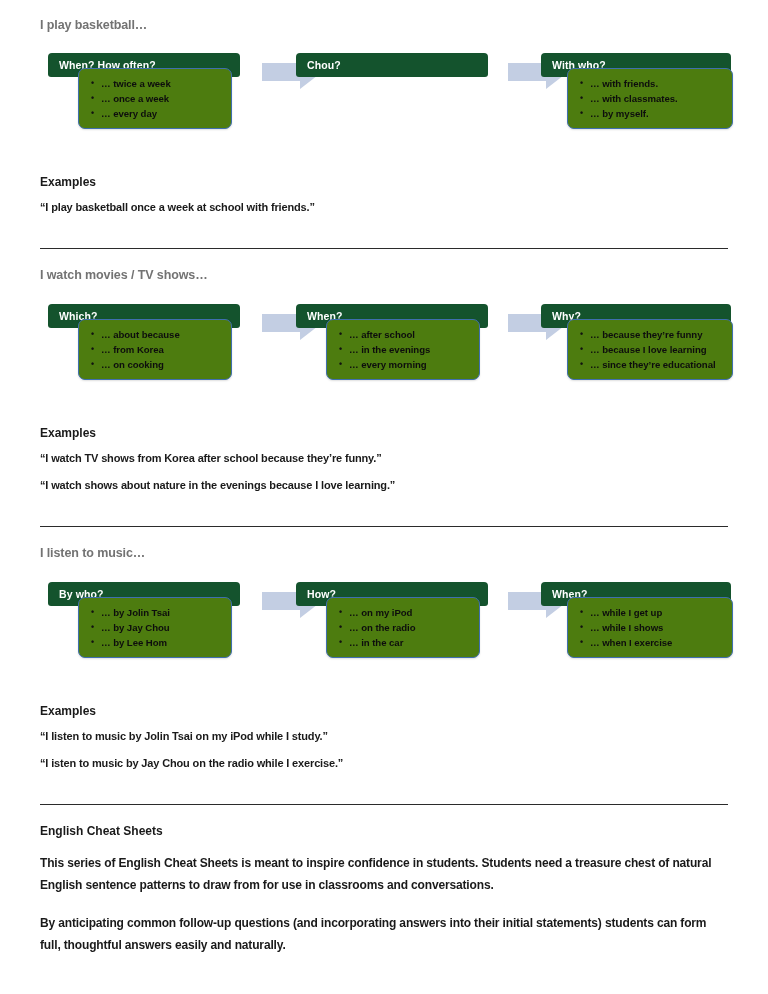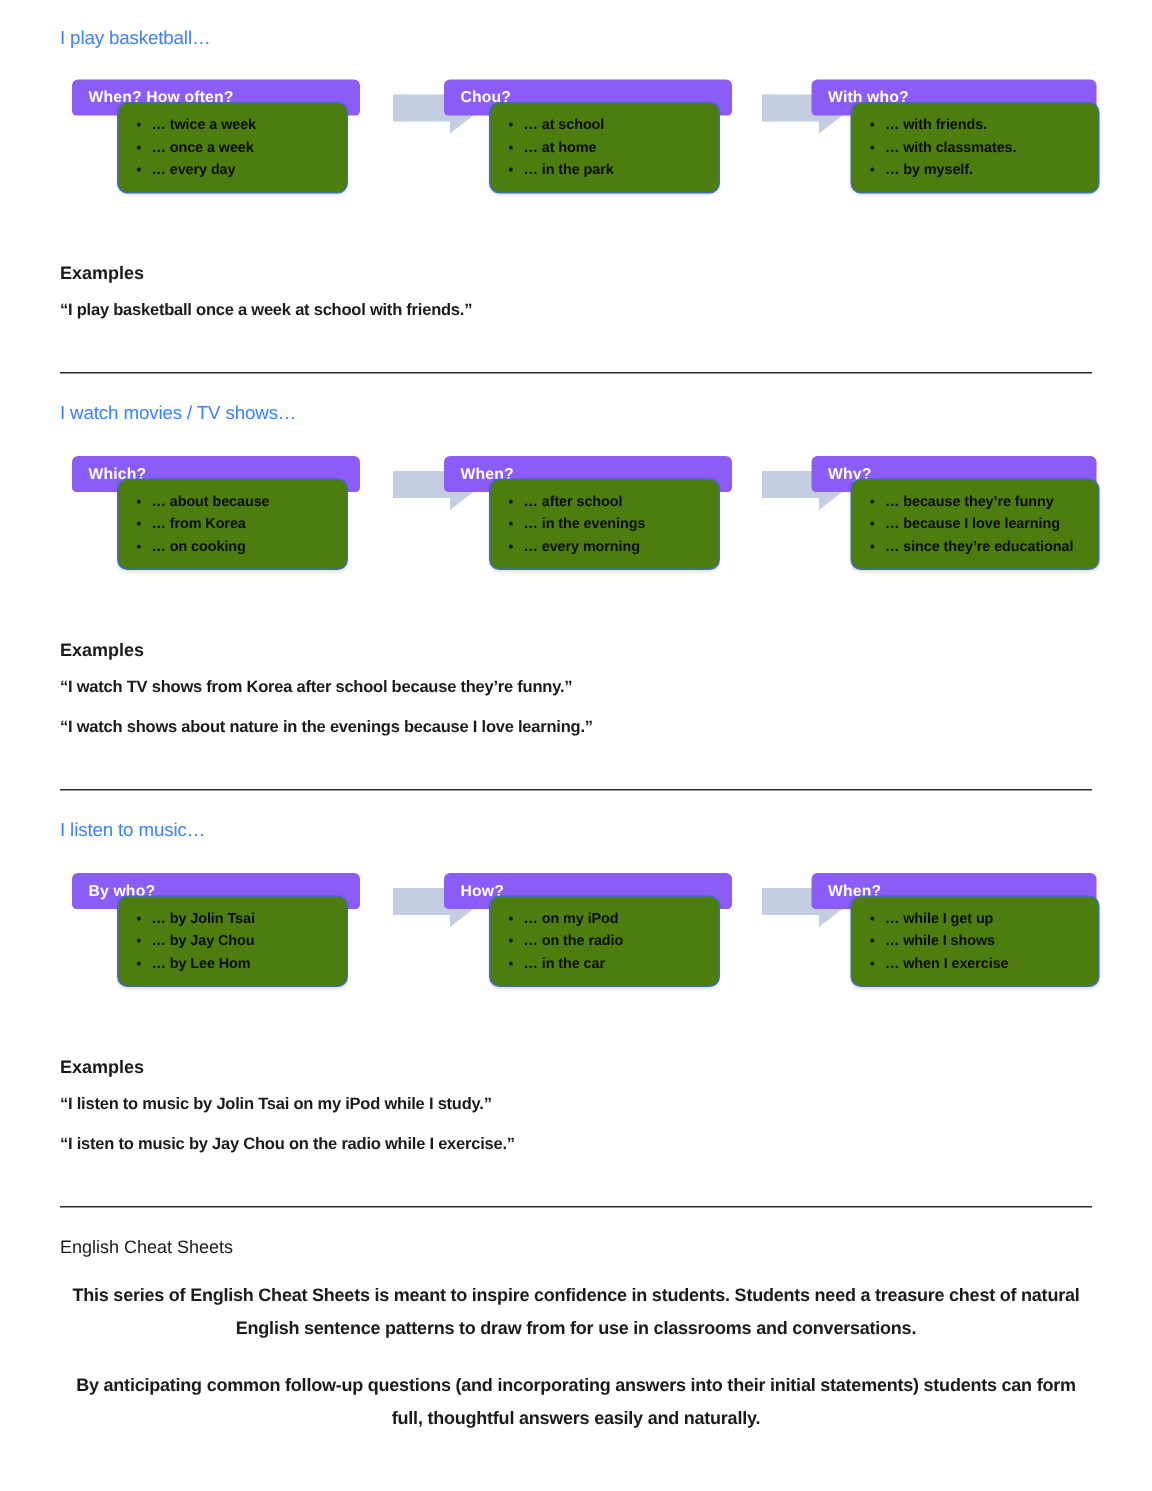--- a/index.html
+++ b/index.html
@@ -18,22 +18,22 @@
     position: relative;
     width: 768px;
     height: 994px;
     box-sizing: border-box;
     padding: 0 40px;
   }
 
   
   .section-title {
     font-size: 12.5px;
-    font-weight: normal;
-    color: #3b82f6;
+    font-weight: bold;
+    color: #737373;
     letter-spacing: -0.1px;
   }
   .examples-heading {
     font-size: 12px;
     font-weight: bold;
     color: #1a1a1a;
     margin-bottom: 12px;
   }
   .example-line {
     font-size: 11px;
@@ -54,21 +54,21 @@
   }
   .flow-item.col1 { left: 8px;   width: 192px; }
   .flow-item.col2 { left: 256px; width: 192px; }
   .flow-item.col3 { left: 501px; width: 190px; }
 
   .q-header {
     position: relative;
     z-index: 1;
     box-sizing: border-box;
     height: 24px;
-    background: #8b5cf6;
+    background: #14532d;
     border-radius: 4px 4px 3px 3px;
     color: #ffffff;
     font-size: 10.5px;
     font-weight: bold;
     line-height: 24px;
     padding-left: 11px;
     letter-spacing: 0.1px;
     white-space: nowrap;
   }
   .q-body {
@@ -123,33 +123,32 @@
   
   .divider {
     height: 1px;
     background: #2b2b2b;
     margin: 0;
   }
 
   
   .footer-title {
     font-size: 12px;
-    font-weight: normal;
+    font-weight: bold;
     color: #1a1a1a;
     margin-bottom: 14px;
   }
   .footer-para {
     font-size: 12px;
     font-weight: bold;
     color: #1a1a1a;
     line-height: 22px;
     margin-bottom: 16px;
     letter-spacing: -0.15px;
     max-width: 690px;
-    text-align: center;
   }
 </style>
 </head>
 <body>
 
 <div class="page">
 
   <div style="height:18px"></div>
   <div class="section-title">I play basketball…</div>
 
@@ -168,27 +167,20 @@
     </div>
 
     <div class="flow-arrow a1">
       <svg viewBox="0 0 60 34">
           <polygon points="0,8 38,8 38,0 60,17 38,34 38,26 0,26" fill="#c3cee3"></polygon>
         </svg>
     </div>
 
     <div class="flow-item col2">
       <div class="q-header">Chou?</div>
-      <div class="q-body">
-        <ul>
-          <li>… at school</li>
-          <li>… at home</li>
-          <li>… in the park</li>
-        </ul>
-      </div>
     </div>
 
     <div class="flow-arrow a2">
       <svg viewBox="0 0 60 34">
           <polygon points="0,8 38,8 38,0 60,17 38,34 38,26 0,26" fill="#c3cee3"></polygon>
         </svg>
     </div>
 
     <div class="flow-item col3">
       <div class="q-header">With who?</div>

